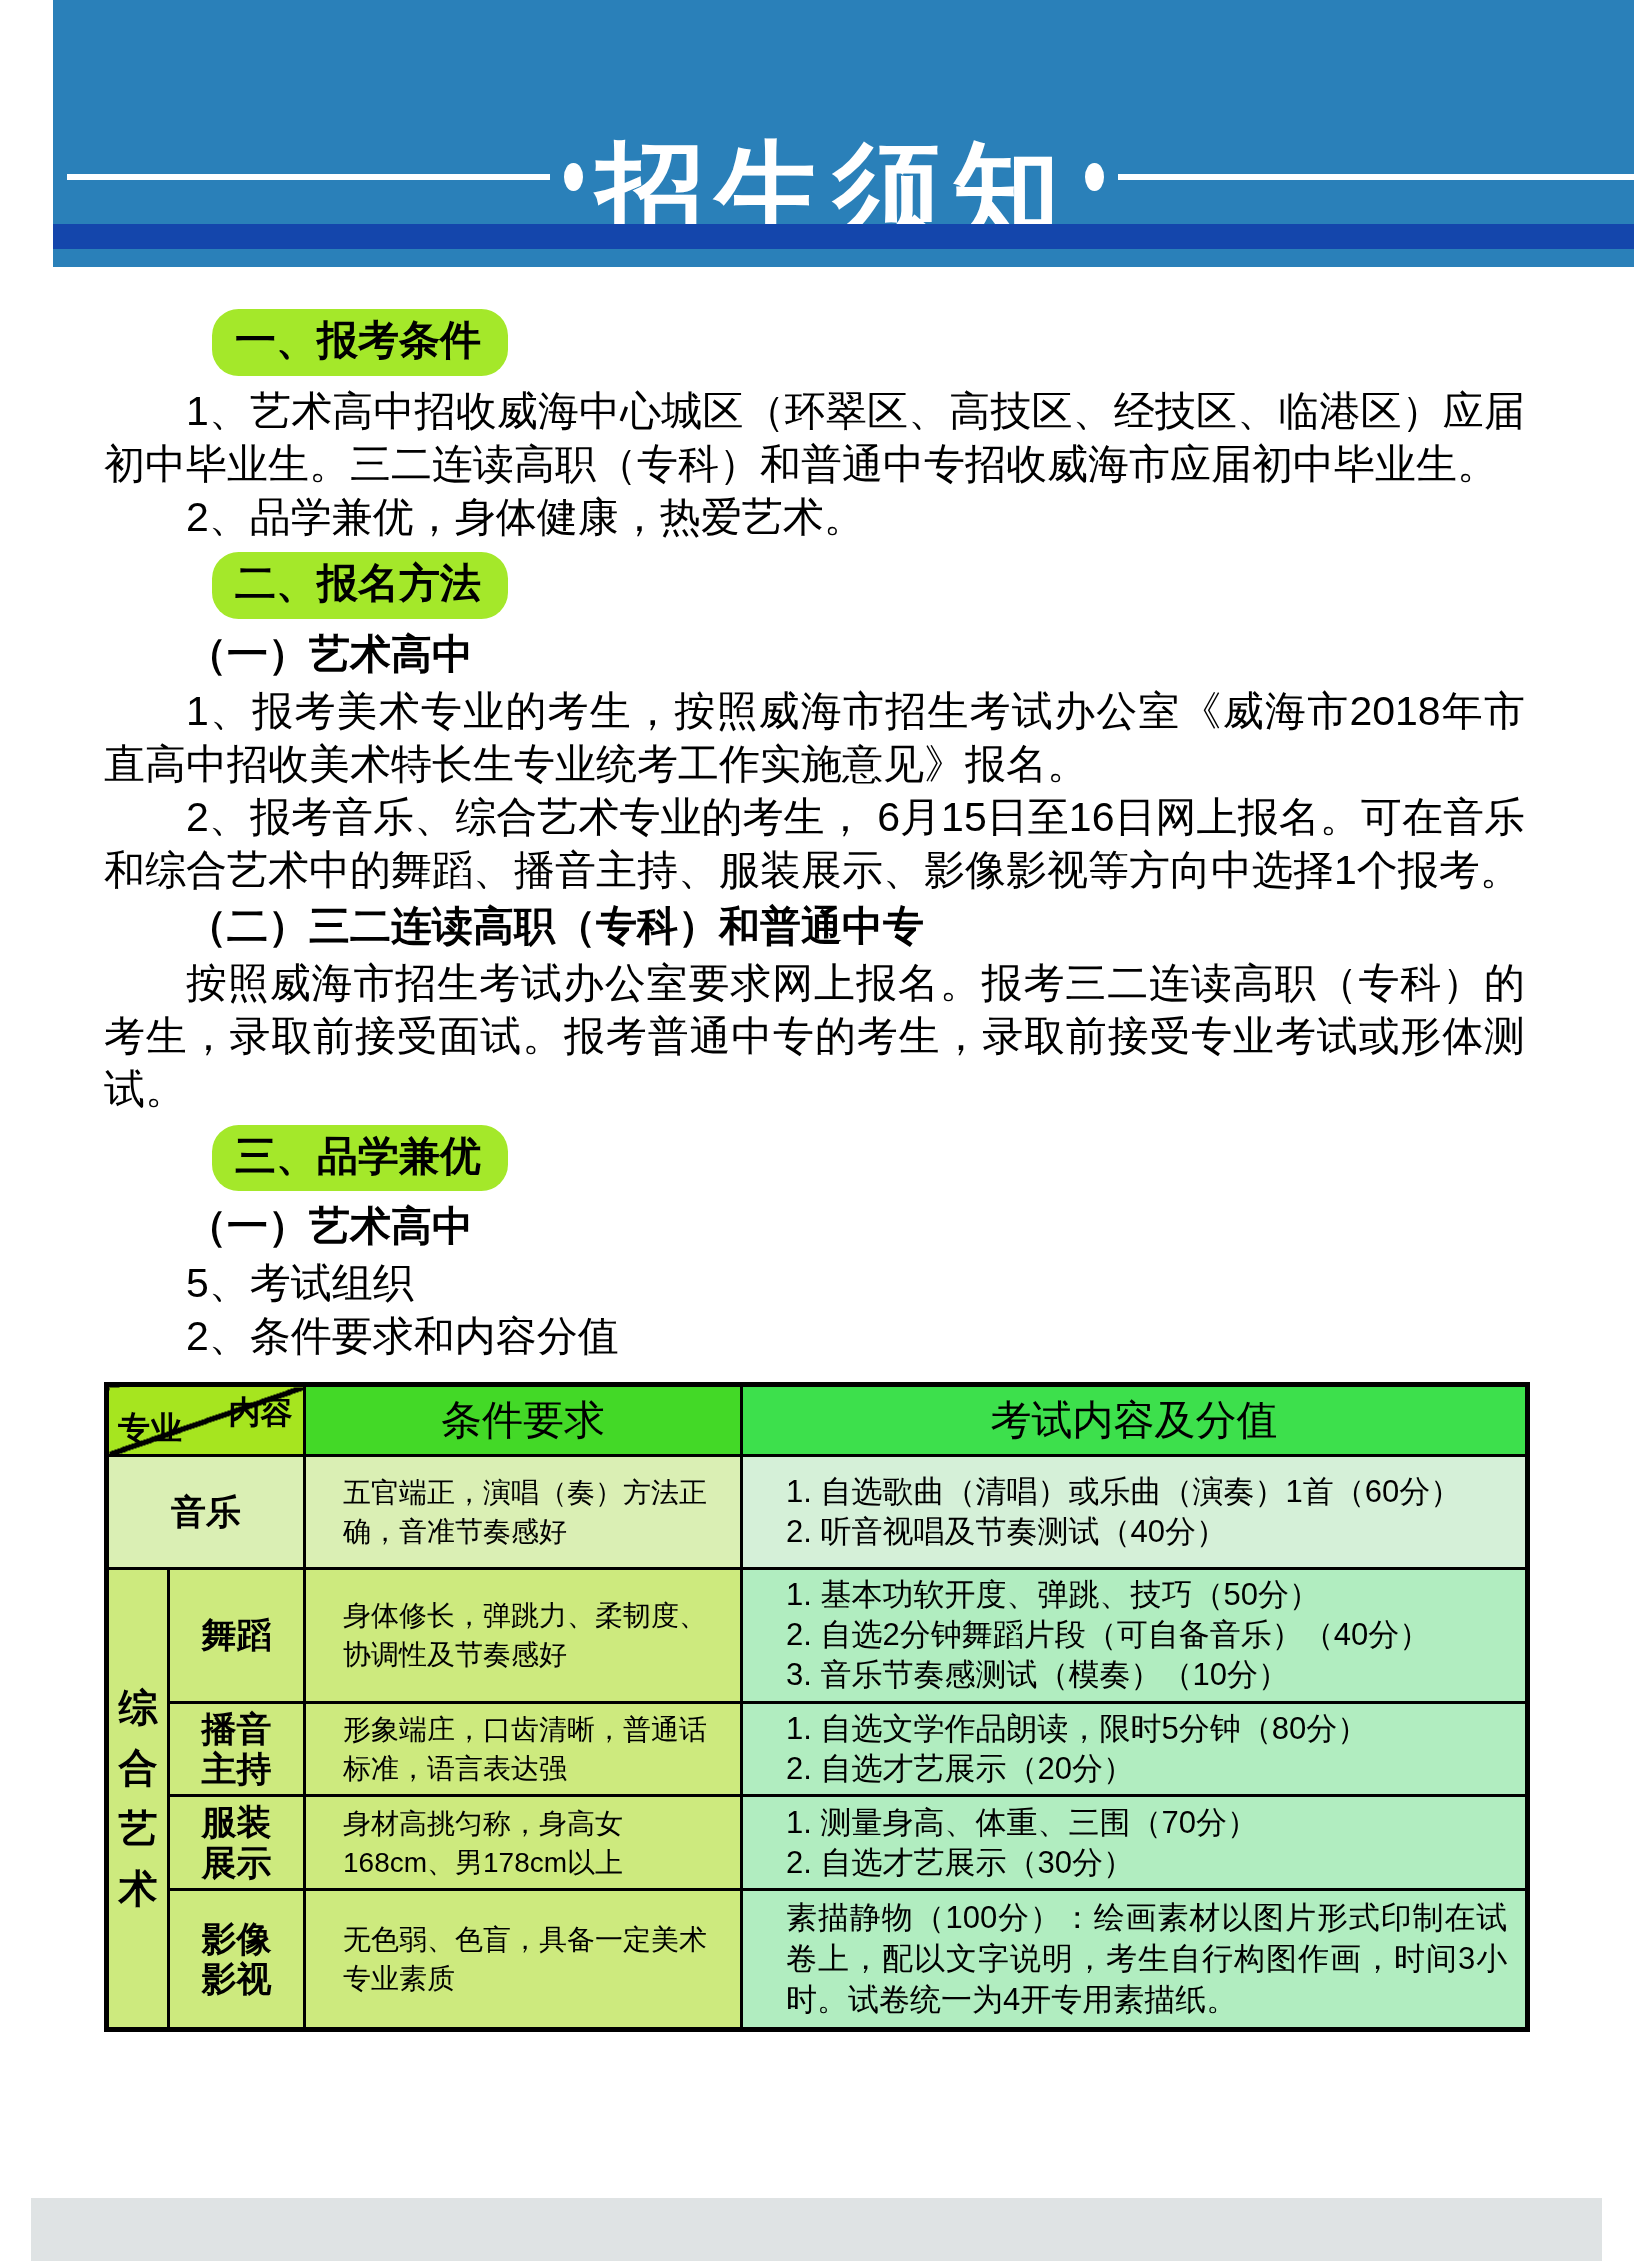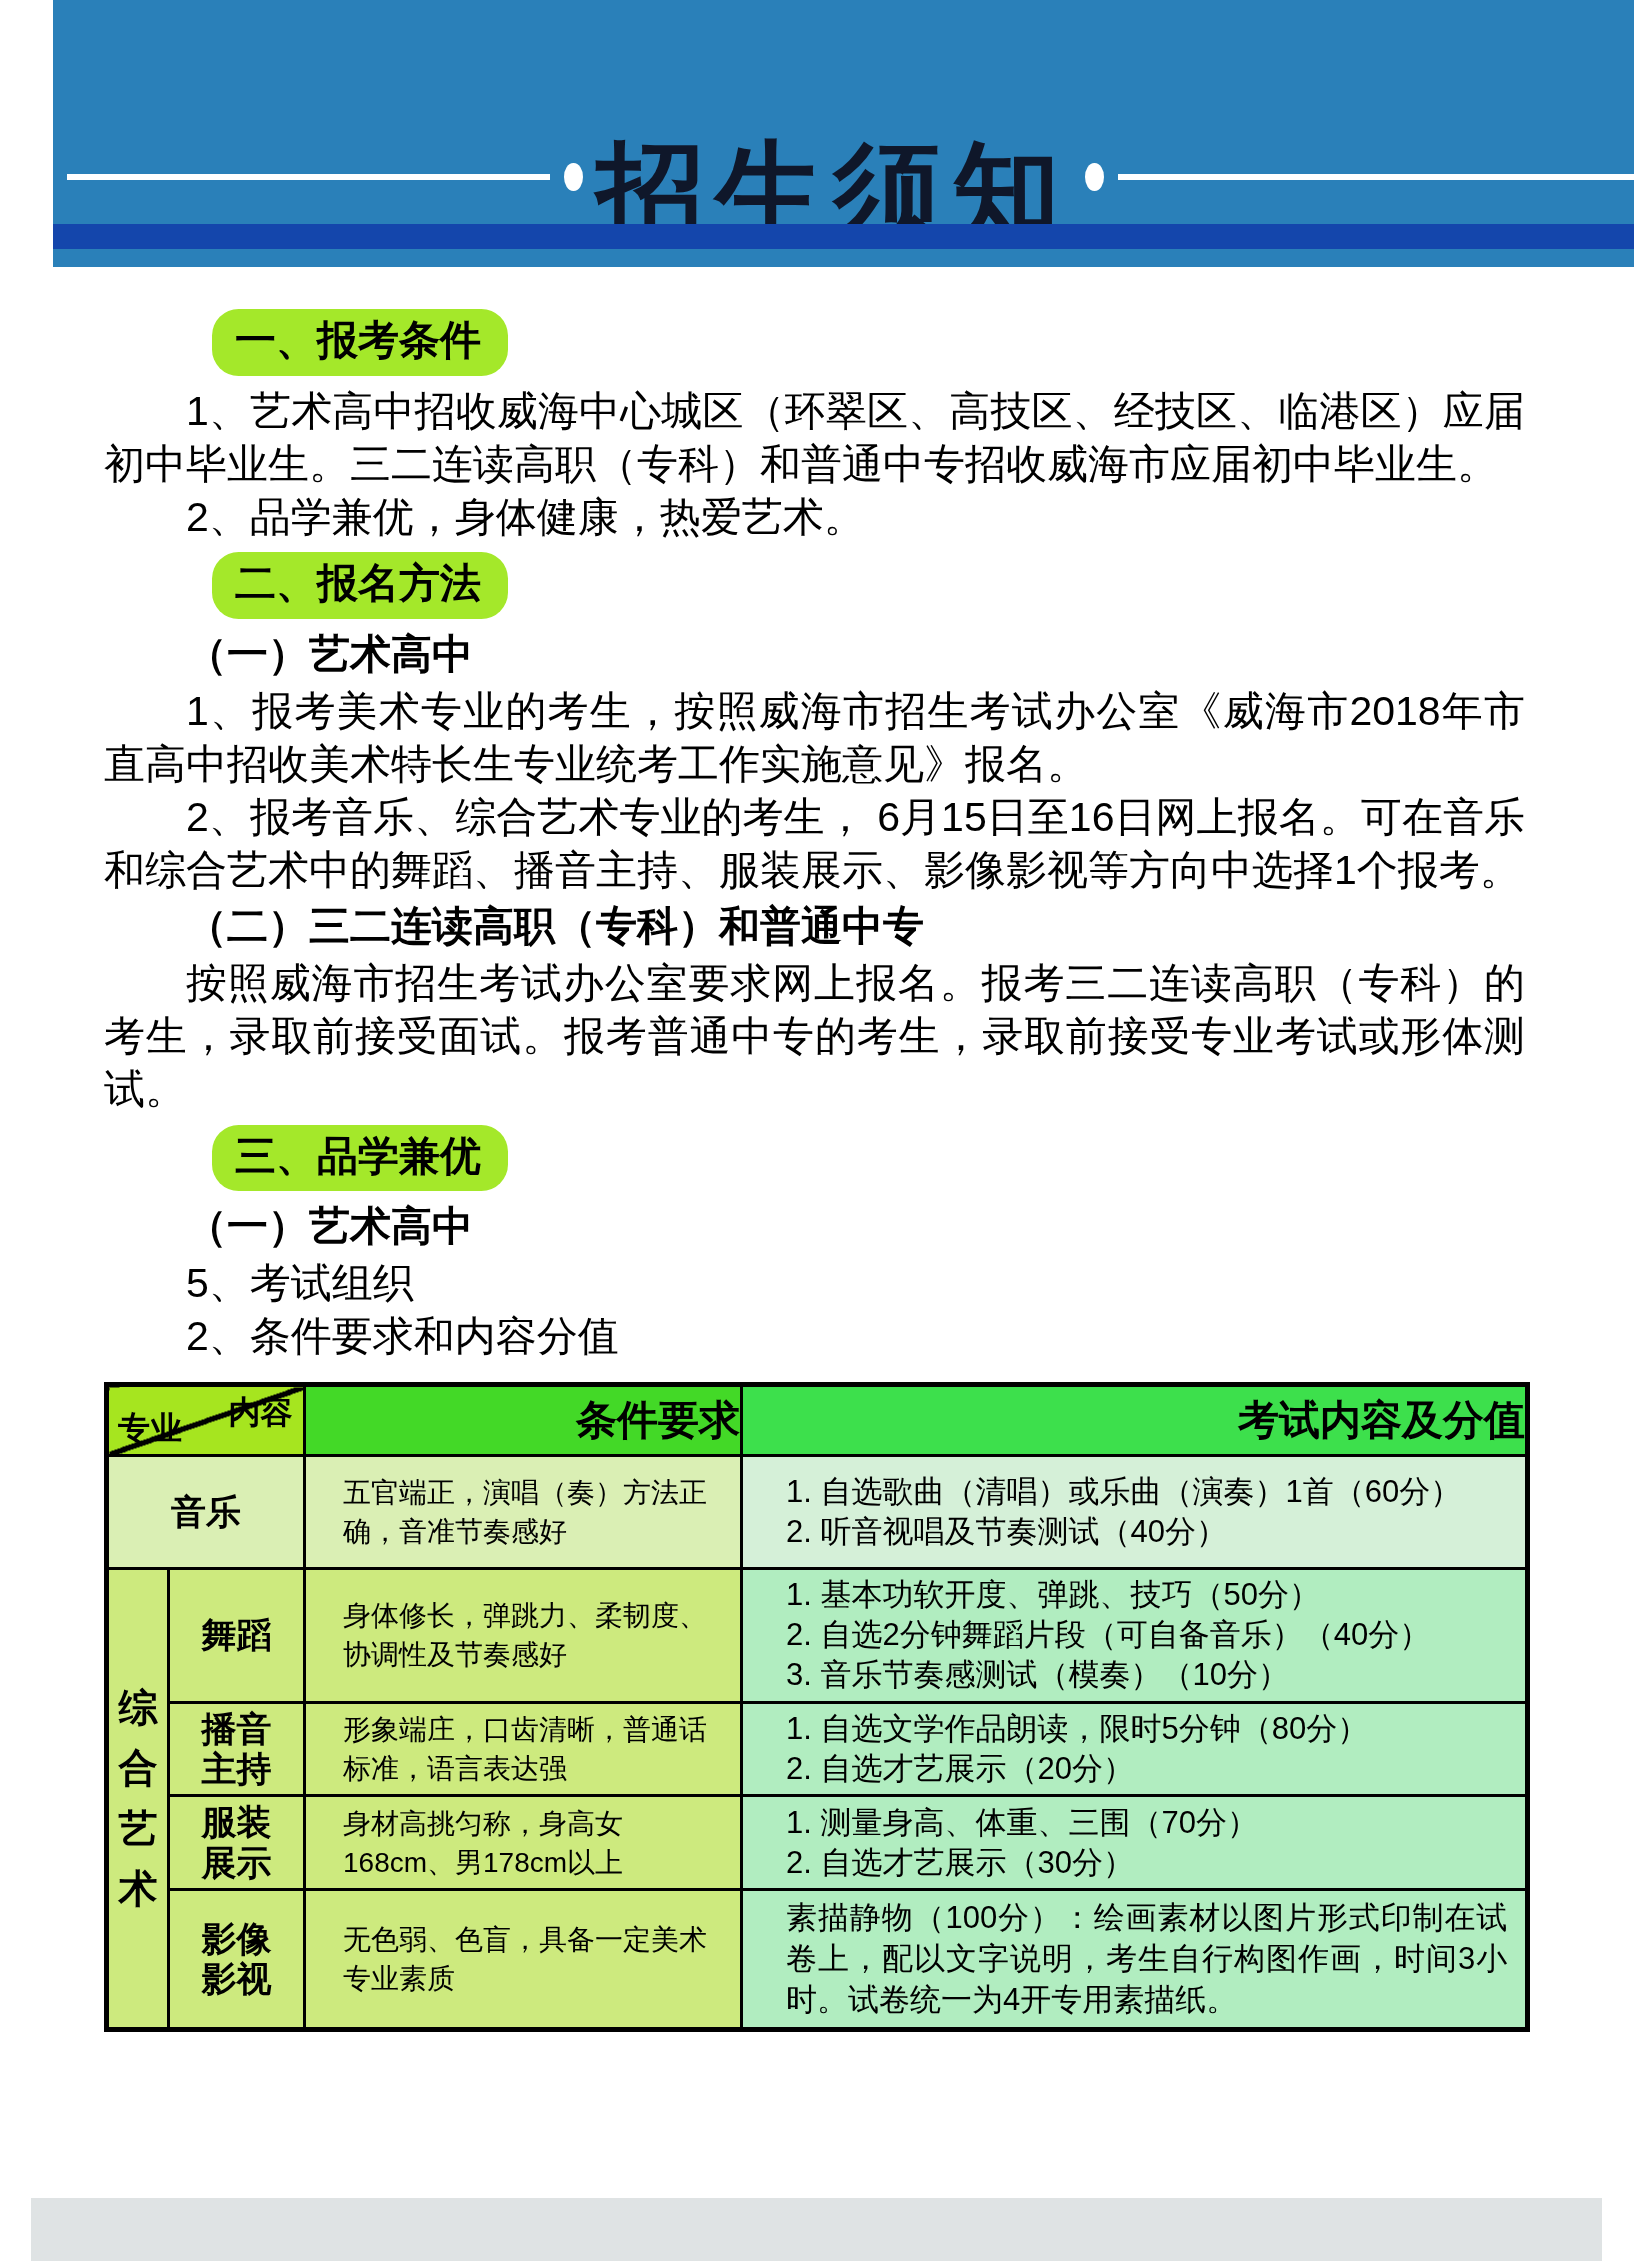--- a/index.html
+++ b/index.html
@@ -19,21 +19,21 @@
   }
   .title-row {
     position: absolute; left: 0; right: 0; top: 84px; height: 186px;
     display: flex; align-items: center; gap: 14px;
     padding-left: 14px;
   }
   .title-line { height: 6.2px; background: #ffffff; flex: 1 1 auto; }
   .title-line.left { max-width: 483px; }
   .title-dot { width: 18.6px; height: 28px; border-radius: 50%; background: #ffffff; flex: 0 0 auto; }
   .banner-title {
-    color: #0f172a; font-size: 108px; font-weight: 900;
+    color: #ffffff; font-size: 108px; font-weight: 900;
     letter-spacing: 10.6px; line-height: 1; white-space: nowrap;
     transform: translateY(16px);
     font-family: "Liberation Serif", "DejaVu Serif", serif;
   }
   .banner-stripe-dark {
     position: absolute; left: 0; right: 0; bottom: 17.7px; height: 25px;
     background: #1446ac;
   }
 
   
@@ -59,21 +59,21 @@
 
   
   table.exam {
     margin-top: 19.5px;
     border-collapse: collapse; table-layout: fixed;
     width: 1421px;
     border: 5.3px solid #000;
   }
   table.exam td { border: 3.5px solid #000; vertical-align: middle; }
 
-  td.hdr { text-align: right; font-weight: bold; font-size: 41px; }
+  td.hdr { text-align: center; font-weight: normal; font-size: 41px; }
   td.hdr-cond { background: #43d927; height: 71px; }
   td.hdr-content { background: #3de04c; }
 
   td.corner {
     position: relative; height: 71px;
     background-image: linear-gradient(to bottom right,
       rgba(0,0,0,0) calc(50% - 2.7px), #000 calc(50% - 2.7px),
       #000 calc(50% + 2.7px), rgba(0,0,0,0) calc(50% + 2.7px));
     background-color: #a6e51f;
   }

